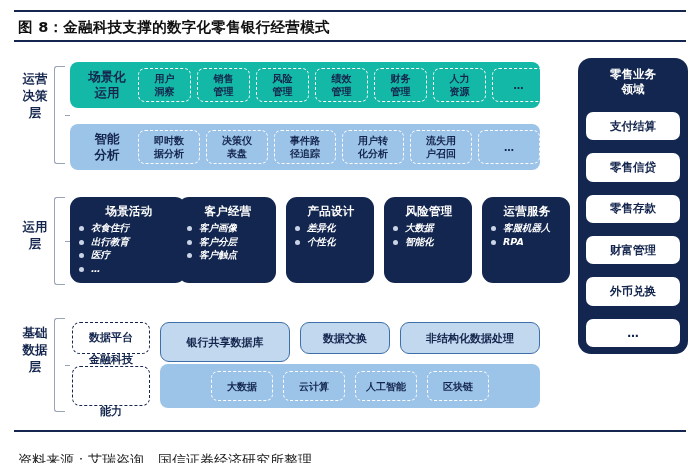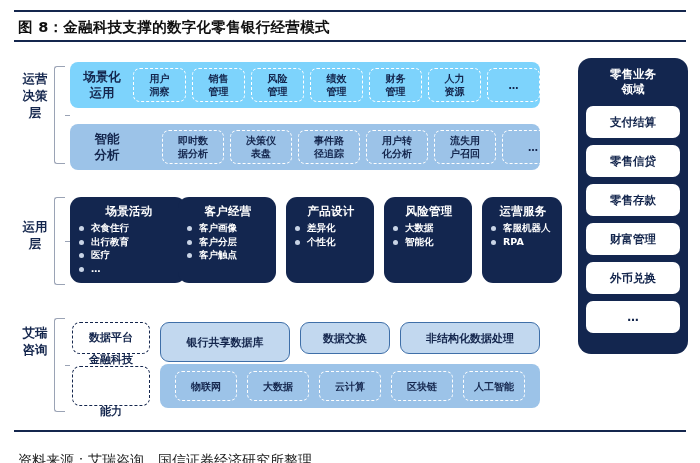--- a/index.html
+++ b/index.html
@@ -35,22 +35,22 @@
     position:absolute;border:1.3px solid #9aa3b5;border-right:none;
     border-radius:3px 0 0 3px;
   }
   .bracket:after{
     content:"";position:absolute;right:-5px;top:50%;width:5px;height:1.3px;
     background:#9aa3b5;
   }
 
   
   .band{position:absolute;border-radius:8px;display:flex;align-items:center;}
-  .band-grey{background:#7dd3fc;justify-content:flex-end;}
-  .band-blue{background:#9cc3e8;gap:24px;}
+  .band-grey{background:#14b8a6;}
+  .band-blue{background:#9cc3e8;}
   .band-title{
     width:62px;flex:0 0 62px;text-align:center;
     font-size:12.5px;font-weight:bold;color:#14264d;line-height:16px;
     margin-left:6px;
   }
   .chips{display:flex;align-items:center;gap:6px;flex:1;}
   .chip{
     border:1.6px dashed #ffffff;border-radius:7px;
     font-size:10px;font-weight:bold;color:#14264d;
     text-align:center;line-height:13px;
@@ -62,21 +62,21 @@
 
   
   .dcard{
     position:absolute;background:#13264f;border-radius:11px;
     box-sizing:border-box;padding:7px 6px 6px 8px;color:#ffffff;
   }
   .dcard-title{
     font-size:11.5px;font-weight:bold;text-align:center;
     line-height:15px;margin-bottom:3px;letter-spacing:.2px;
   }
-  .dlist{list-style:none;margin:0;padding:0;}
+  .dlist{list-style:none;margin:0;padding:0;font-style:italic;}
   .dlist li{
     font-size:9.5px;font-weight:bold;line-height:12.5px;
     position:relative;padding-left:13px;margin-bottom:1px;
   }
   .dlist li:before{
     content:"";position:absolute;left:1px;top:4px;
     width:5px;height:5px;border-radius:50%;background:#c9d4e6;
   }
 
   
@@ -91,21 +91,21 @@
     border-radius:9px;display:flex;align-items:center;justify-content:center;
     font-size:11px;font-weight:bold;color:#14264d;box-sizing:border-box;
     white-space:nowrap;
   }
   .chip-r4{width:62px;height:30px;}
 
   
   .side-panel{
     position:absolute;background:#13264f;border-radius:13px;
     box-sizing:border-box;padding:7px 8px;
-    display:flex;flex-direction:column;align-items:center;gap:7px;
+    display:flex;flex-direction:column;align-items:center;gap:13px;
   }
   .side-title{
     font-size:11.5px;font-weight:bold;color:#ffffff;text-align:center;
     line-height:15px;margin:2px 0 2px 0;
   }
   .side-item{
     width:94px;height:32px;background:#ffffff;border-radius:7px;
     display:flex;align-items:center;justify-content:center;
     font-size:11.5px;font-weight:bold;color:#14264d;
   }
@@ -123,21 +123,21 @@
     <span style="display:block;">运营决策层</span>
   </div>
   <div class="bracket" style="left:54px;top:66px;width:10px;height:96px;"></div>
 
   <div class="layer-label" style="left:22px;top:218px;">
     <span style="display:block;">运用层</span>
   </div>
   <div class="bracket" style="left:54px;top:197px;width:10px;height:86px;"></div>
 
   <div class="layer-label" style="left:22px;top:324px;">
-    <span style="display:block;">艾瑞咨询</span>
+    <span style="display:block;">基础数据层</span>
   </div>
   <div class="bracket" style="left:54px;top:318px;width:10px;height:92px;"></div>
 
   <div class="band band-grey" style="left:70px;top:62px;width:470px;height:46px;">
     <div class="band-title">
       <span>场景化</span><br><span>运用</span>
     </div>
     <div class="chips">
       <div class="chip chip-r1">
           <span style="white-space:pre-line;">用户
@@ -228,21 +228,21 @@
   </div>
 
   <div class="dcard" style="left:384px;top:197px;width:88px;height:86px;">
     <div class="dcard-title">风险管理</div>
     <ul class="dlist">
       <li>大数据</li>
       <li>智能化</li>
     </ul>
   </div>
 
-  <div class="dcard" style="left:482px;top:197px;width:80px;height:86px;">
+  <div class="dcard" style="left:482px;top:197px;width:88px;height:86px;">
     <div class="dcard-title">运营服务</div>
     <ul class="dlist">
       <li>客服机器人</li>
       <li>RPA</li>
     </ul>
   </div>
 
   <div class="tag-dashed" style="left:72px;top:322px;width:78px;height:32px;">
     <span>数据平台</span>
   </div>
@@ -256,33 +256,30 @@
     <span>非结构化数据处理</span>
   </div>
 
   <div class="tag-dashed" style="left:72px;top:366px;width:78px;height:40px;flex-direction:column;gap:38px;">
     <span>金融科技</span>
     <span>能力</span>
   </div>
   <div class="band band-blue" style="left:160px;top:364px;width:380px;height:44px;justify-content:center;">
     <div class="chips" style="justify-content:center;gap:10px;flex:none;">
       <div class="chip chip-r4">
-          <span>物联网</span>
-        </div>
-      <div class="chip chip-r4">
           <span>大数据</span>
         </div>
       <div class="chip chip-r4">
           <span>云计算</span>
         </div>
       <div class="chip chip-r4">
+          <span>人工智能</span>
+        </div>
+      <div class="chip chip-r4">
           <span>区块链</span>
-        </div>
-      <div class="chip chip-r4">
-          <span>人工智能</span>
         </div>
     </div>
   </div>
 
   <div class="side-panel" style="left:578px;top:58px;width:110px;height:296px;">
     <div class="side-title">
       <span>零售业务</span><br><span>领域</span>
     </div>
     <div class="side-item">支付结算</div>
     <div class="side-item">零售信贷</div>

